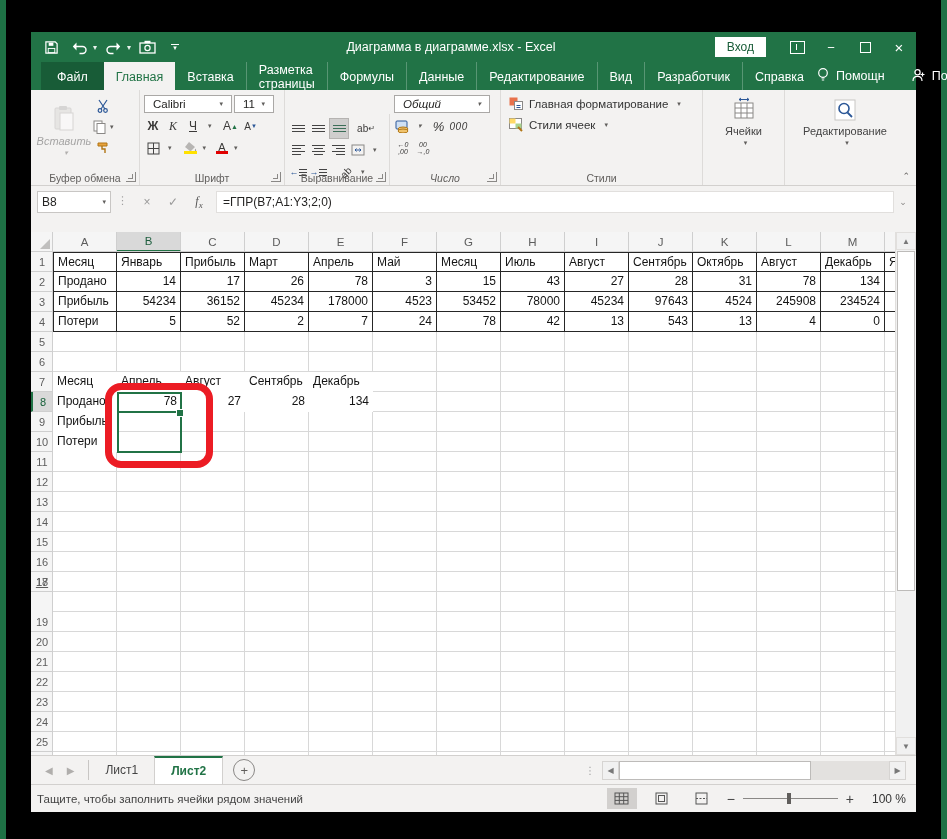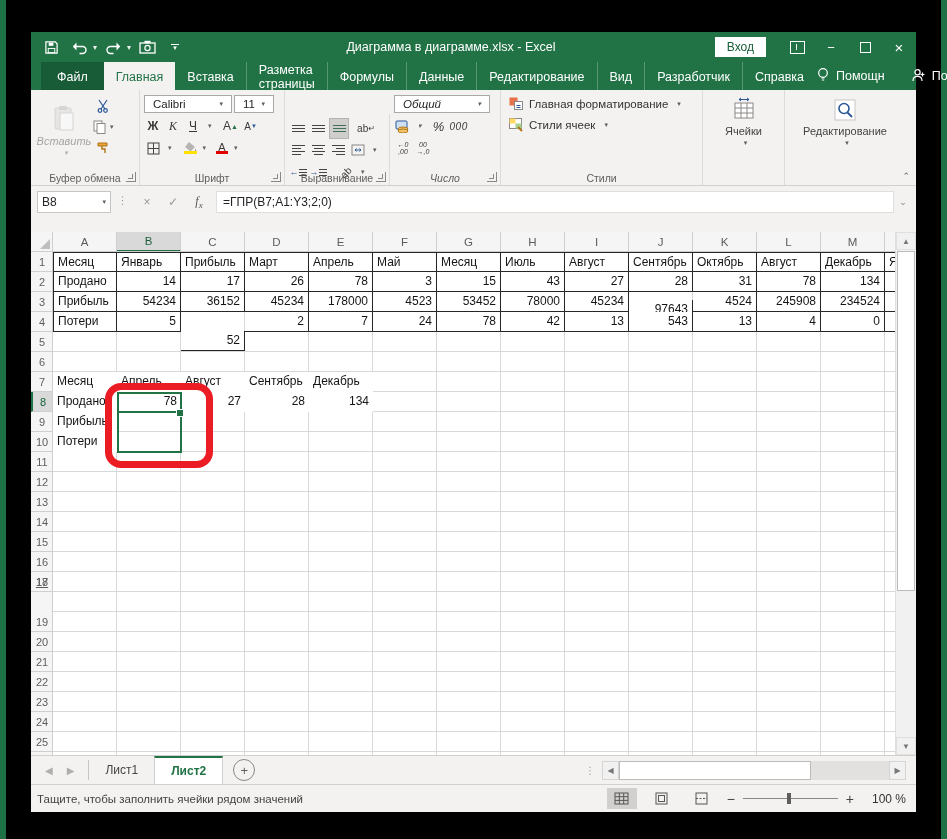--- a/index.html
+++ b/index.html
@@ -601,28 +601,28 @@
         <div class="cell r b" style="left: 832px; top: 20px;"></div>
         <div class="cell l b bl" style="left: 0px; top: 40px;">Прибыль</div>
         <div class="cell r b" style="left: 64px; top: 40px;">54234</div>
         <div class="cell r b" style="left: 128px; top: 40px;">36152</div>
         <div class="cell r b" style="left: 192px; top: 40px;">45234</div>
         <div class="cell r b" style="left: 256px; top: 40px;">178000</div>
         <div class="cell r b" style="left: 320px; top: 40px;">4523</div>
         <div class="cell r b" style="left: 384px; top: 40px;">53452</div>
         <div class="cell r b" style="left: 448px; top: 40px;">78000</div>
         <div class="cell r b" style="left: 512px; top: 40px;">45234</div>
-        <div class="cell r b" style="left: 576px; top: 40px; margin-top: 8px;">97643</div>
+        <div class="cell r b" style="left: 576px; top: 40px;">97643</div>
         <div class="cell r b" style="left: 640px; top: 40px;">4524</div>
         <div class="cell r b" style="left: 704px; top: 40px;">245908</div>
         <div class="cell r b" style="left: 768px; top: 40px;">234524</div>
         <div class="cell r b" style="left: 832px; top: 40px;"></div>
         <div class="cell l b bl" style="left: 0px; top: 60px;">Потери</div>
         <div class="cell r b" style="left: 64px; top: 60px;">5</div>
-        <div class="cell r b" style="left: 128px; top: 60px; margin-top: 19px;">52</div>
+        <div class="cell r b" style="left: 128px; top: 60px;">52</div>
         <div class="cell r b" style="left: 192px; top: 60px;">2</div>
         <div class="cell r b" style="left: 256px; top: 60px;">7</div>
         <div class="cell r b" style="left: 320px; top: 60px;">24</div>
         <div class="cell r b" style="left: 384px; top: 60px;">78</div>
         <div class="cell r b" style="left: 448px; top: 60px;">42</div>
         <div class="cell r b" style="left: 512px; top: 60px;">13</div>
         <div class="cell r b" style="left: 576px; top: 60px;">543</div>
         <div class="cell r b" style="left: 640px; top: 60px;">13</div>
         <div class="cell r b" style="left: 704px; top: 60px;">4</div>
         <div class="cell r b" style="left: 768px; top: 60px;">0</div>

